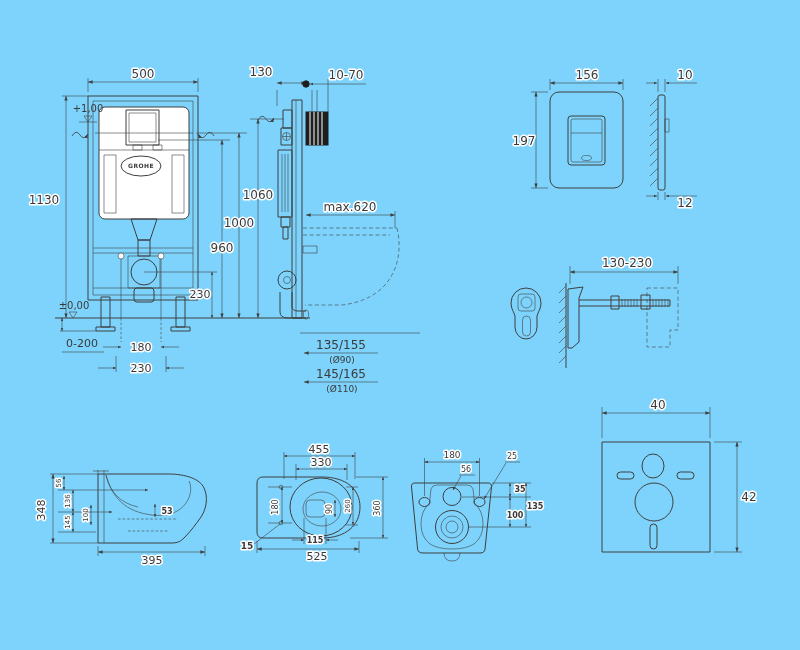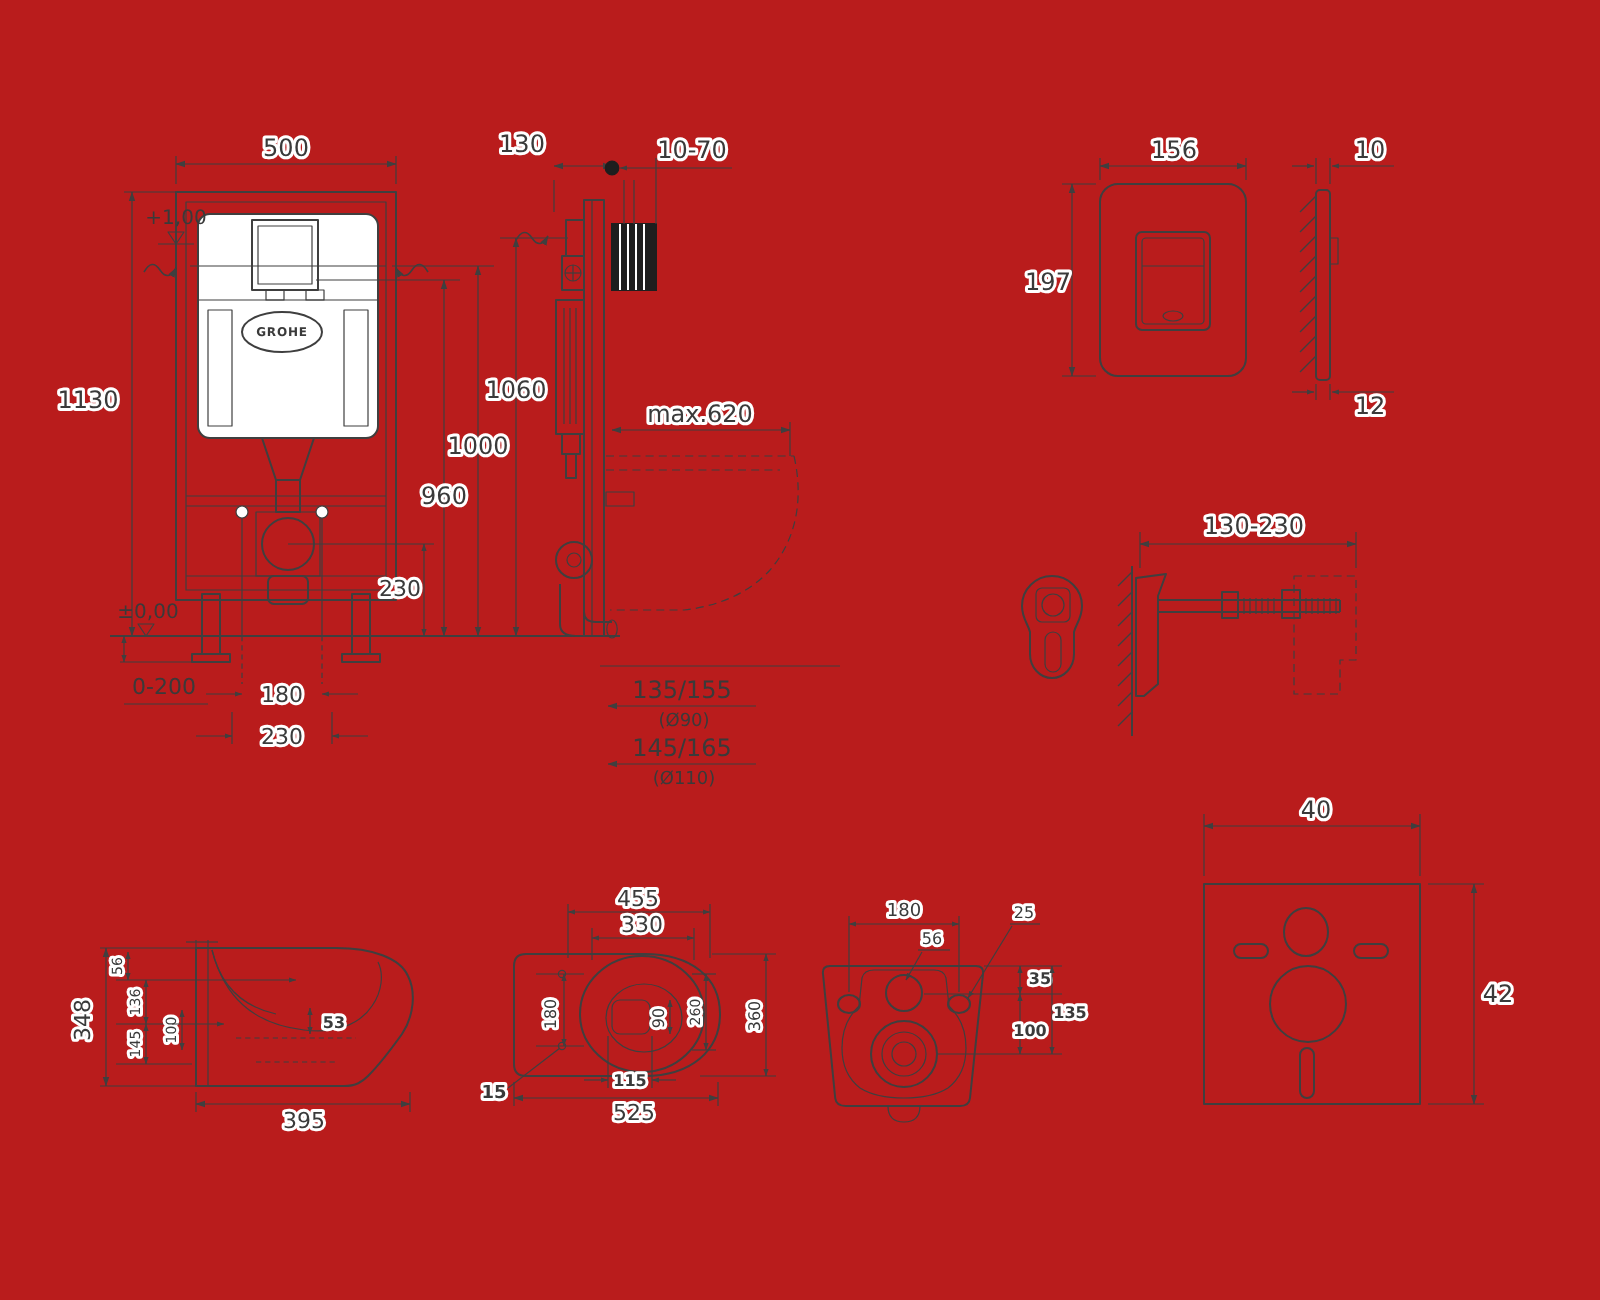--- a/index.html
+++ b/index.html
@@ -1,16 +1,16 @@
 <!DOCTYPE html>
 <html><head>
 <meta charset="utf-8">
 <style>
   html,body{margin:0;padding:0;background:#ffffff;}
-  #stage{position:relative;width:800px;height:650px;background:#b91c1c;overflow:hidden;}
+  #stage{position:relative;width:800px;height:650px;background:#7dd3fc;overflow:hidden;}
   svg{position:absolute;left:0;top:0;}
   text{font-family:"DejaVu Sans","Liberation Sans",sans-serif;fill:#3a3a3a;text-anchor:middle;}
   .t12{font-size:12px}.t11{font-size:11px}.t10{font-size:10px}.t9{font-size:9px}
   .t8{font-size:8px}.t7{font-size:7px}
   .brand{font-size:6px;font-weight:bold;letter-spacing:.4px}
   .b{font-weight:bold}
   .halo{paint-order:stroke;stroke:#ffffff;stroke-width:3px;stroke-linejoin:round;}
   .ln{fill:none;stroke:#3f3f3f;stroke-width:1;stroke-linejoin:round;stroke-linecap:butt;}
   .tn{stroke-width:.6}
   .md{stroke-width:.8}

